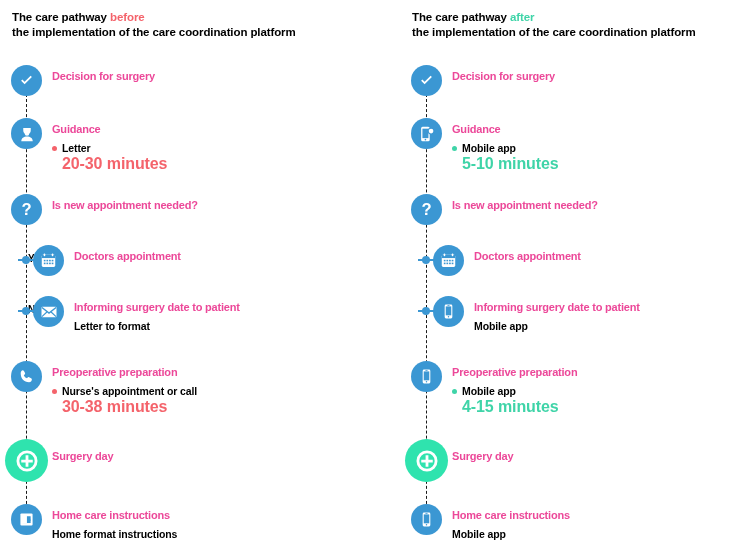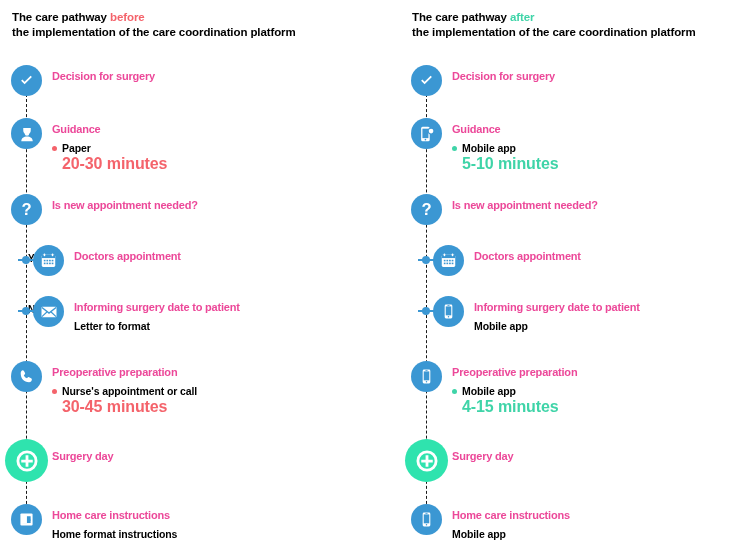--- a/index.html
+++ b/index.html
@@ -174,21 +174,21 @@
         <div class="node sz-norm">
           <span>
             <svg width="18" height="18" viewBox="0 0 24 24">
               <path fill="#fff" d="M7 4h10v3a5 5 0 0 1-10 0zM11 5.2h2v1.1h1.1v2h-1.1v1.1h-2V8.3H9.9v-2H11z"></path>
               <circle fill="#fff" cx="12" cy="11.2" r="3.1"></circle>
               <path fill="#fff" d="M4.4 21.5c0-4 3.4-6.2 7.6-6.2s7.6 2.2 7.6 6.2z"></path>
             </svg>
           </span>
         </div>
         <div class="label">Guidance</div>
-        <div class="sub"><span class="dot dot-red"></span><span>Paper</span></div>
+        <div class="sub"><span class="dot dot-red"></span><span>Letter</span></div>
         <div class="dur dur-red">20-30 minutes</div>
       </div>
       <div class="step" style="top: 201px;">
         <div class="node sz-norm">
           <span>
             <svg width="19" height="19" viewBox="0 0 24 24">
               <text x="12" y="19" text-anchor="middle" font-family="Liberation Sans, sans-serif" font-size="21" font-weight="bold" fill="#fff">?</text>
             </svg>
           </span>
         </div>
@@ -239,21 +239,21 @@
       <div class="step" style="top: 368px;">
         <div class="node sz-norm">
           <span>
             <svg width="17" height="17" viewBox="0 0 24 24">
               <path fill="#fff" d="M6.6 3.2c.8 0 1.4.4 1.8 1.1l1.5 2.8c.4.8.2 1.6-.5 2.1l-1.2.9c.9 2 2.5 3.6 4.5 4.5l.9-1.2c.5-.7 1.3-.9 2.1-.5l2.8 1.5c.7.4 1.1 1 1.1 1.8 0 2.2-1.8 4-4 4C8.6 20.2 3.8 15.4 3.8 7.2c0-2.2 1.8-4 2.8-4z"></path>
             </svg>
           </span>
         </div>
         <div class="label">Preoperative preparation</div>
         <div class="sub"><span class="dot dot-red"></span><span>Nurse's appointment or call</span></div>
-        <div class="dur dur-red">30-45 minutes</div>
+        <div class="dur dur-red">30-38 minutes</div>
       </div>
       <div class="step" style="top: 452px;">
         <div class="node sz-big">
           <span>
             <svg width="26" height="26" viewBox="0 0 24 24">
               <circle cx="12" cy="12" r="8.4" fill="none" stroke="#fff" stroke-width="2.6"></circle>
               <path fill="#fff" d="M10.7 6.8h2.6v4h4v2.6h-4v4h-2.6v-4h-4v-2.6h4z"></path>
             </svg>
           </span>
         </div>

